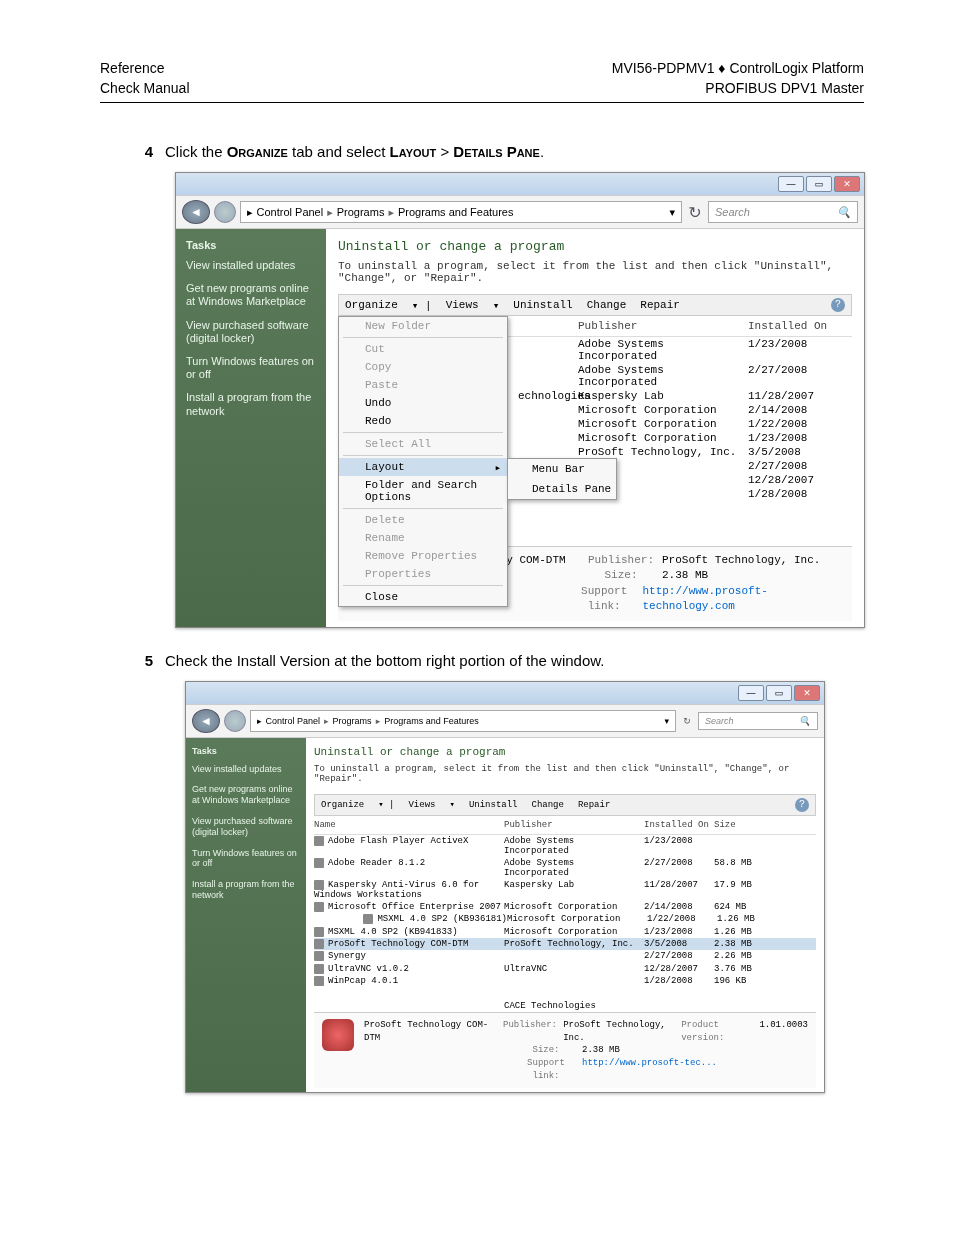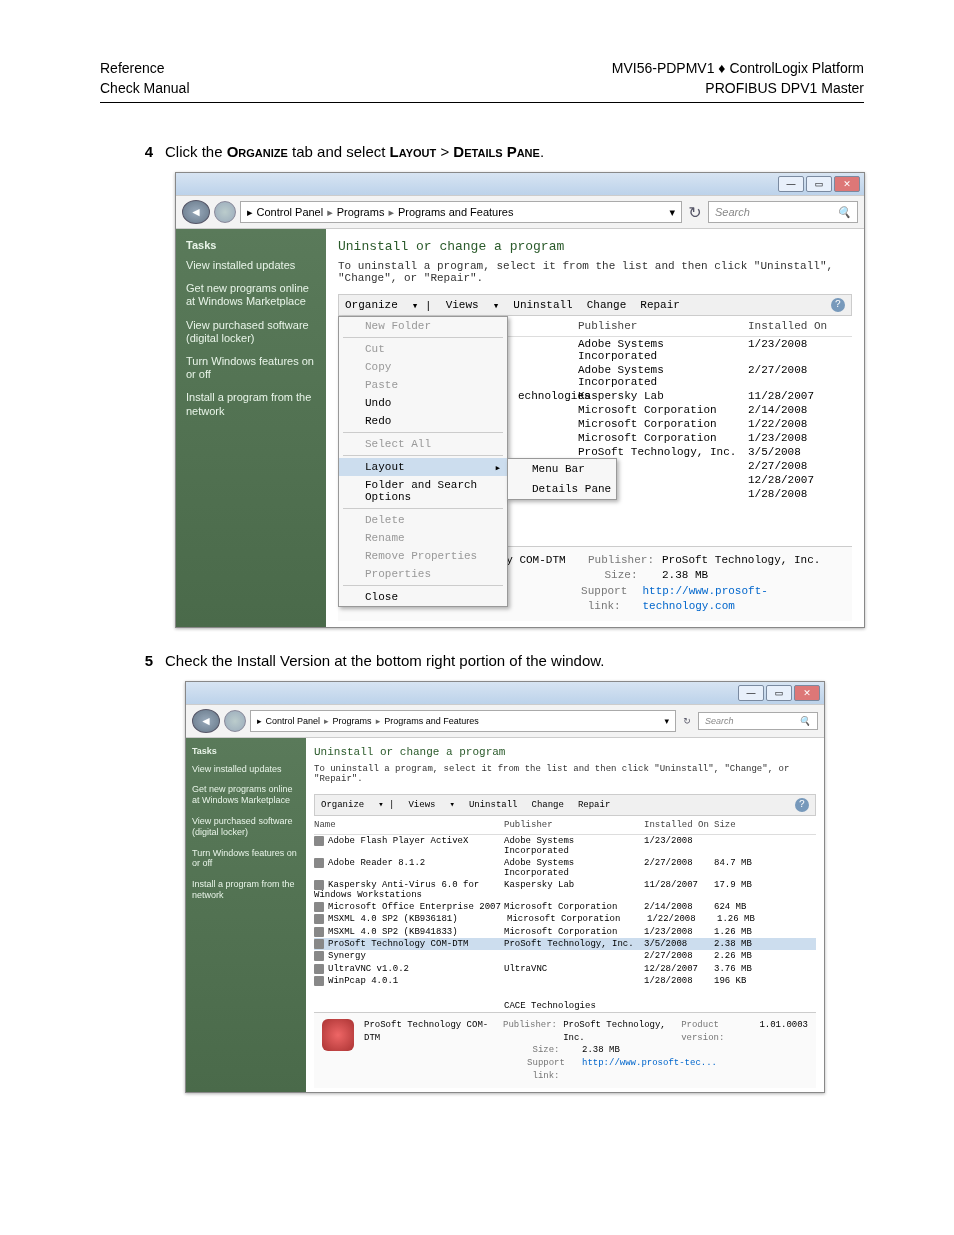--- a/index.html
+++ b/index.html
@@ -324,36 +324,36 @@
               <div class="row">
                 <div style="width:190px;"><span class="app-icon"></span>Adobe Flash Player ActiveX</div>
                 <div style="width:140px;">Adobe Systems Incorporated</div>
                 <div style="width:70px;">1/23/2008</div>
                 <div></div>
               </div>
               <div class="row">
                 <div style="width:190px;"><span class="app-icon"></span>Adobe Reader 8.1.2</div>
                 <div style="width:140px;">Adobe Systems Incorporated</div>
                 <div style="width:70px;">2/27/2008</div>
-                <div>84.7 MB</div>
+                <div>58.8 MB</div>
               </div>
               <div class="row">
                 <div style="width:190px;"><span class="app-icon"></span>Kaspersky Anti-Virus 6.0 for Windows Workstations</div>
                 <div style="width:140px;">Kaspersky Lab</div>
                 <div style="width:70px;">11/28/2007</div>
                 <div>17.9 MB</div>
               </div>
               <div class="row">
                 <div style="width:190px;"><span class="app-icon"></span>Microsoft Office Enterprise 2007</div>
                 <div style="width:140px;">Microsoft Corporation</div>
                 <div style="width:70px;">2/14/2008</div>
                 <div>624 MB</div>
               </div>
               <div class="row">
-                <div style="width:193px;"><span class="app-icon"></span>MSXML 4.0 SP2 (KB936181)</div>
+                <div style="width:193px;text-align:right;"><span class="app-icon"></span>MSXML 4.0 SP2 (KB936181)</div>
                 <div style="width:140px;">Microsoft Corporation</div>
                 <div style="width:70px;">1/22/2008</div>
                 <div>1.26 MB</div>
               </div>
               <div class="row">
                 <div style="width:190px;"><span class="app-icon"></span>MSXML 4.0 SP2 (KB941833)</div>
                 <div style="width:140px;">Microsoft Corporation</div>
                 <div style="width:70px;">1/23/2008</div>
                 <div>1.26 MB</div>
               </div>

